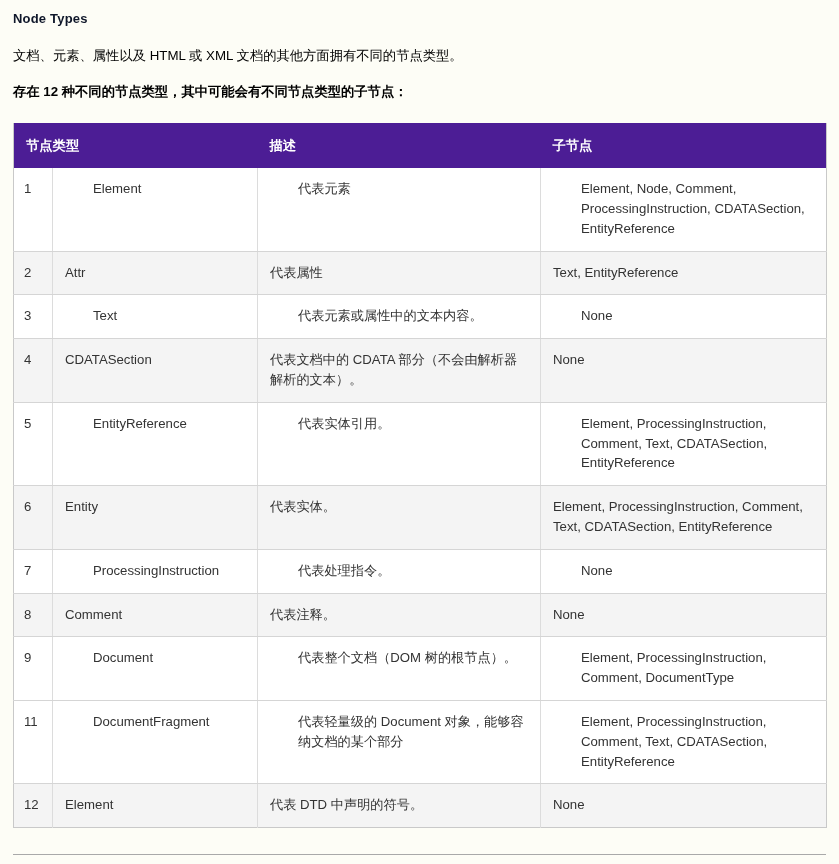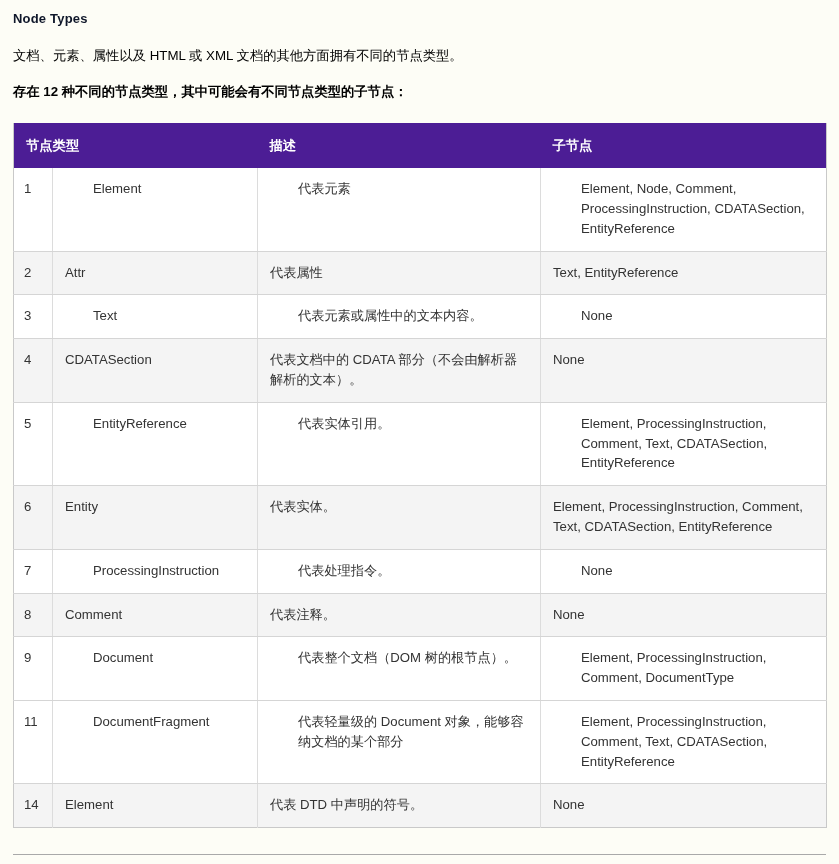--- a/index.html
+++ b/index.html
@@ -172,21 +172,21 @@
             <td>代表整个文档（DOM 树的根节点）。</td>
             <td>Element, ProcessingInstruction, Comment, DocumentType</td>
           </tr>
           <tr class="odd">
             <td class="cell-num">11</td>
             <td>DocumentFragment</td>
             <td>代表轻量级的 Document 对象，能够容纳文档的某个部分</td>
             <td>Element, ProcessingInstruction, Comment, Text, CDATASection, EntityReference</td>
           </tr>
           <tr class="even">
-            <td class="cell-num">14</td>
+            <td class="cell-num">12</td>
             <td>Element</td>
             <td>代表 DTD 中声明的符号。</td>
             <td>None</td>
           </tr>
         </tbody>
     </table>
   </div>
 
 </div>
 

